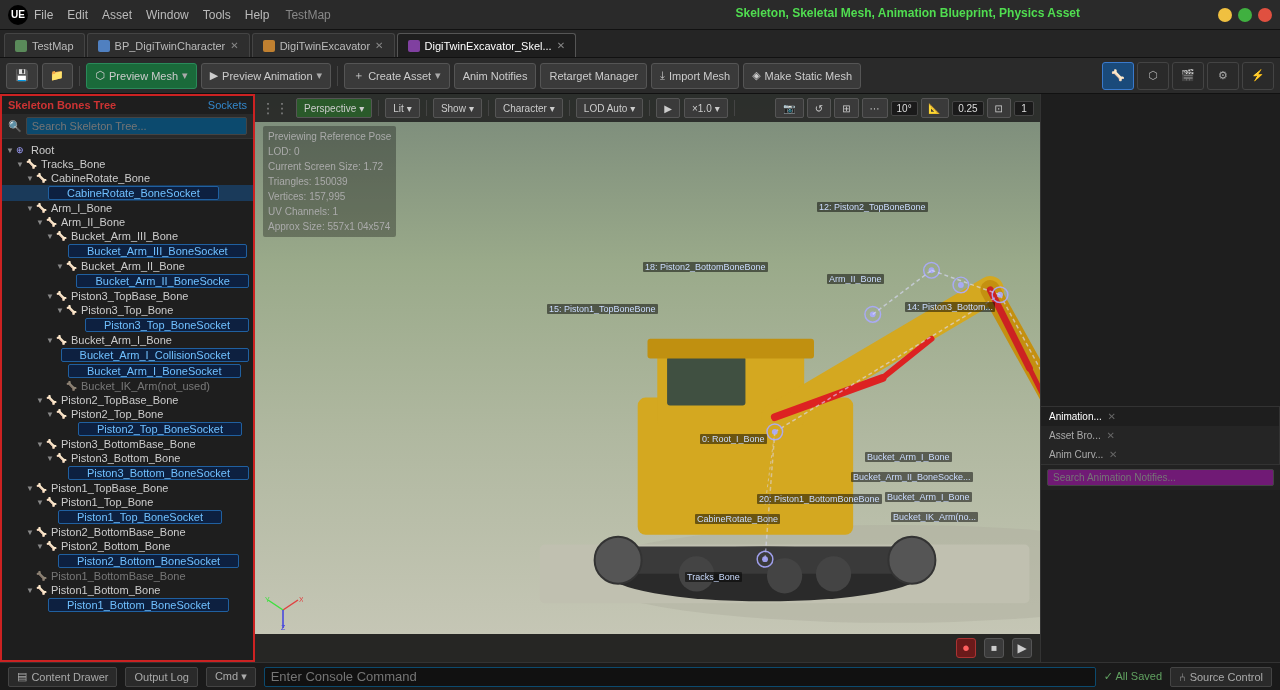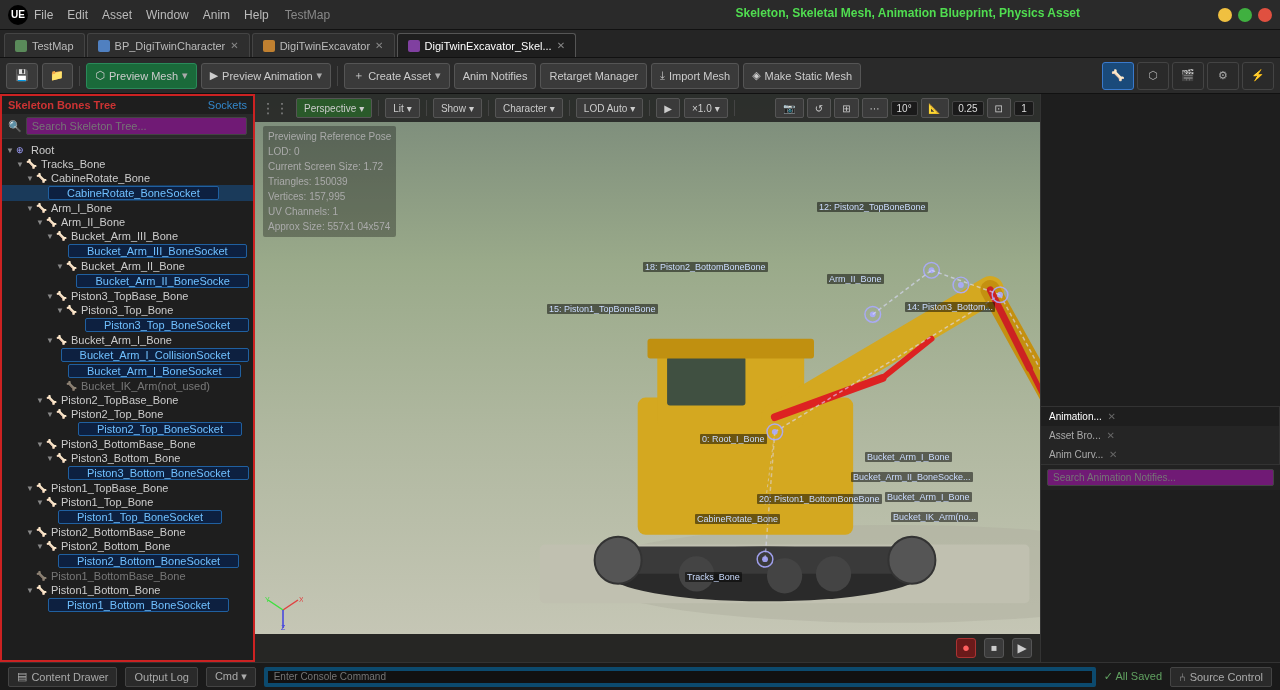--- a/index.html
+++ b/index.html
@@ -160,21 +160,21 @@
     #skeleton-search {
       padding: 3px 6px;
       background: #2a2a2a;
       border-bottom: 1px solid #333;
       display: flex;
       align-items: center;
       gap: 4px;
     }
     #skeleton-search input {
       flex: 1;
-      background: #701a75;
+      background: #0c4a6e;
       border: 1px solid #444;
       border-radius: 2px;
       color: #aaa;
       font-size: 11px;
       padding: 2px 5px;
     }
     #skeleton-tree {
       flex: 1;
       overflow-y: auto;
       padding: 4px 0;
@@ -443,24 +443,24 @@
       align-items: center;
       gap: 8px;
     }
     .status-saved {
       color: #60a060;
       font-size: 11px;
     }
     .console-input {
       flex: 1;
       background: #111;
-      border: 4px solid #0c4a6e;
+      border: 1px solid #0c4a6e;
       border-radius: 2px;
       color: #aaa;
-      font-size: 10px;
+      font-size: 13px;
       padding: 2px 6px;
       height: 20px;
     }
 
     
     .bone-label {
       position: absolute;
       font-size: 9px;
       color: #ccddff;
       background: rgba(0,0,0,0.5);
@@ -500,21 +500,21 @@
 <div id="title-bar">
   <div id="title-bar-left">
     <div class="ue-logo">
       <span>UE</span>
     </div>
     <div id="title-bar-menus">
       <span>File</span>
       <span>Edit</span>
       <span>Asset</span>
       <span>Window</span>
-      <span>Anim</span>
+      <span>Tools</span>
       <span>Help</span>
     </div>
     <span style="margin-left:10px; color:#888; font-size:12px;">TestMap</span>
   </div>
   <div style="position:absolute; right:200px; top:6px;">
     <span class="green-text">Skeleton, Skeletal Mesh, Animation Blueprint, Physics Asset</span>
   </div>
   <div id="title-bar-right">
     <span class="title-btn tb-min"></span>
     <span class="title-btn tb-max"></span>

